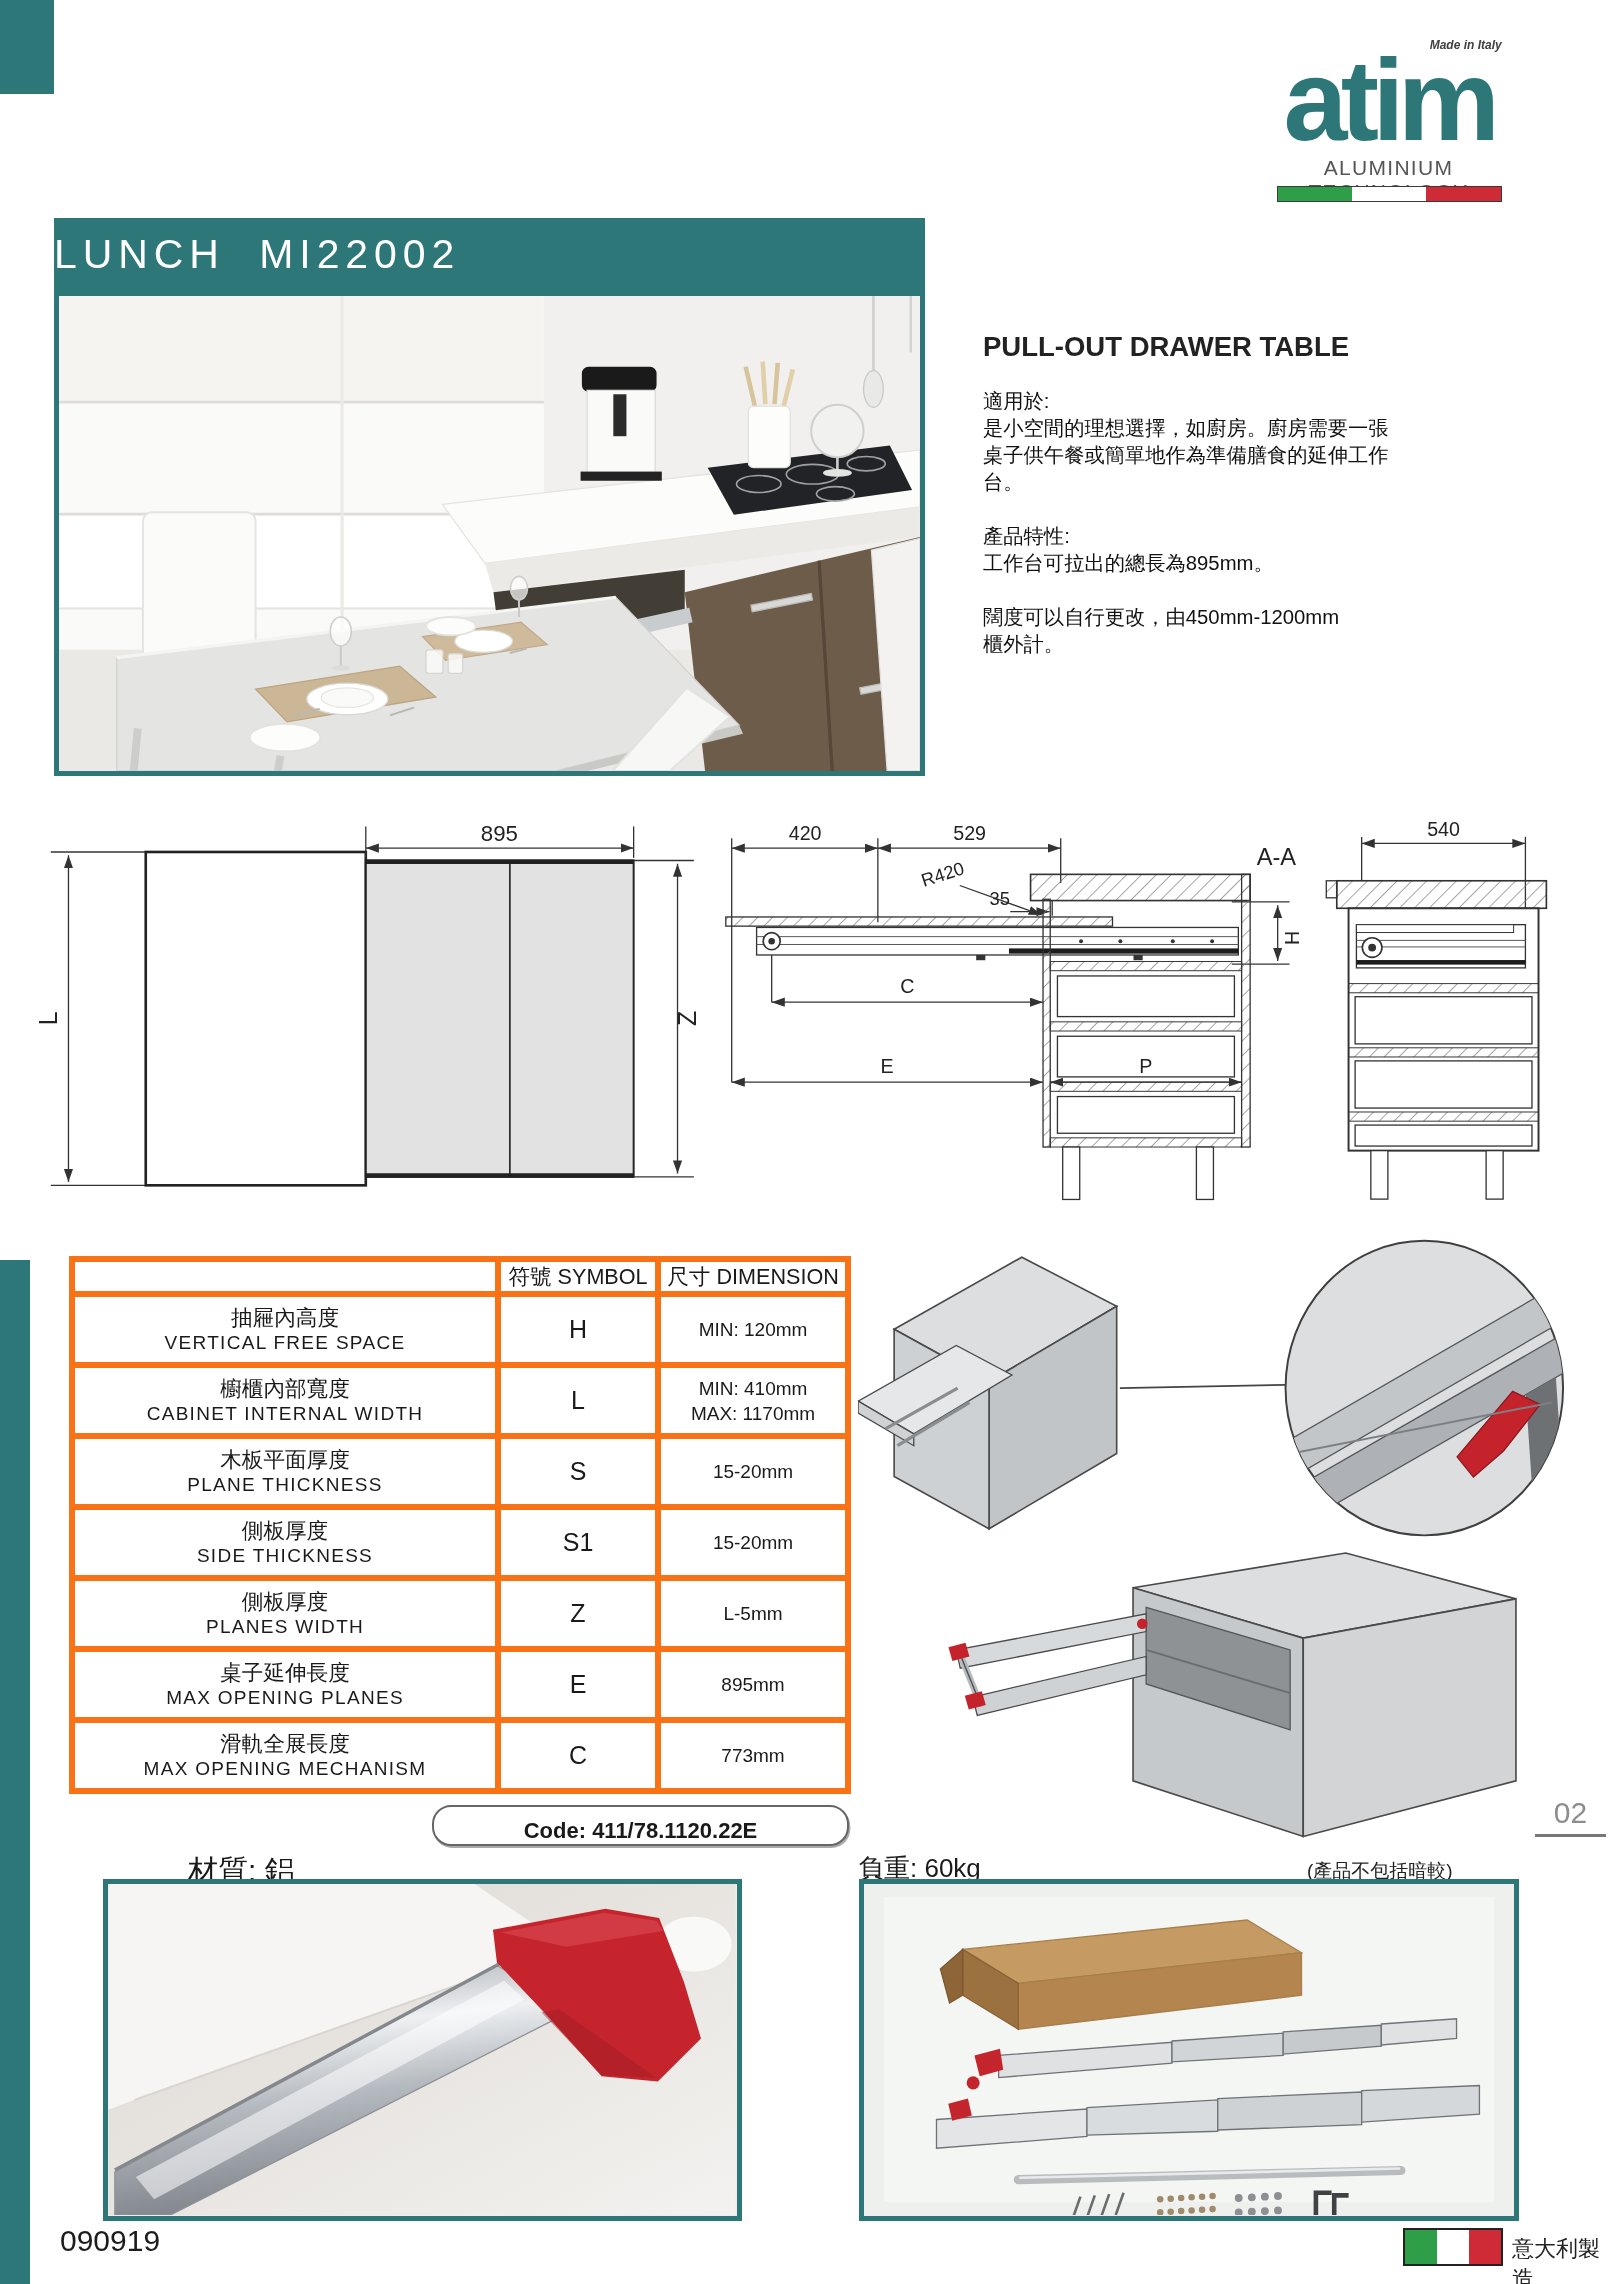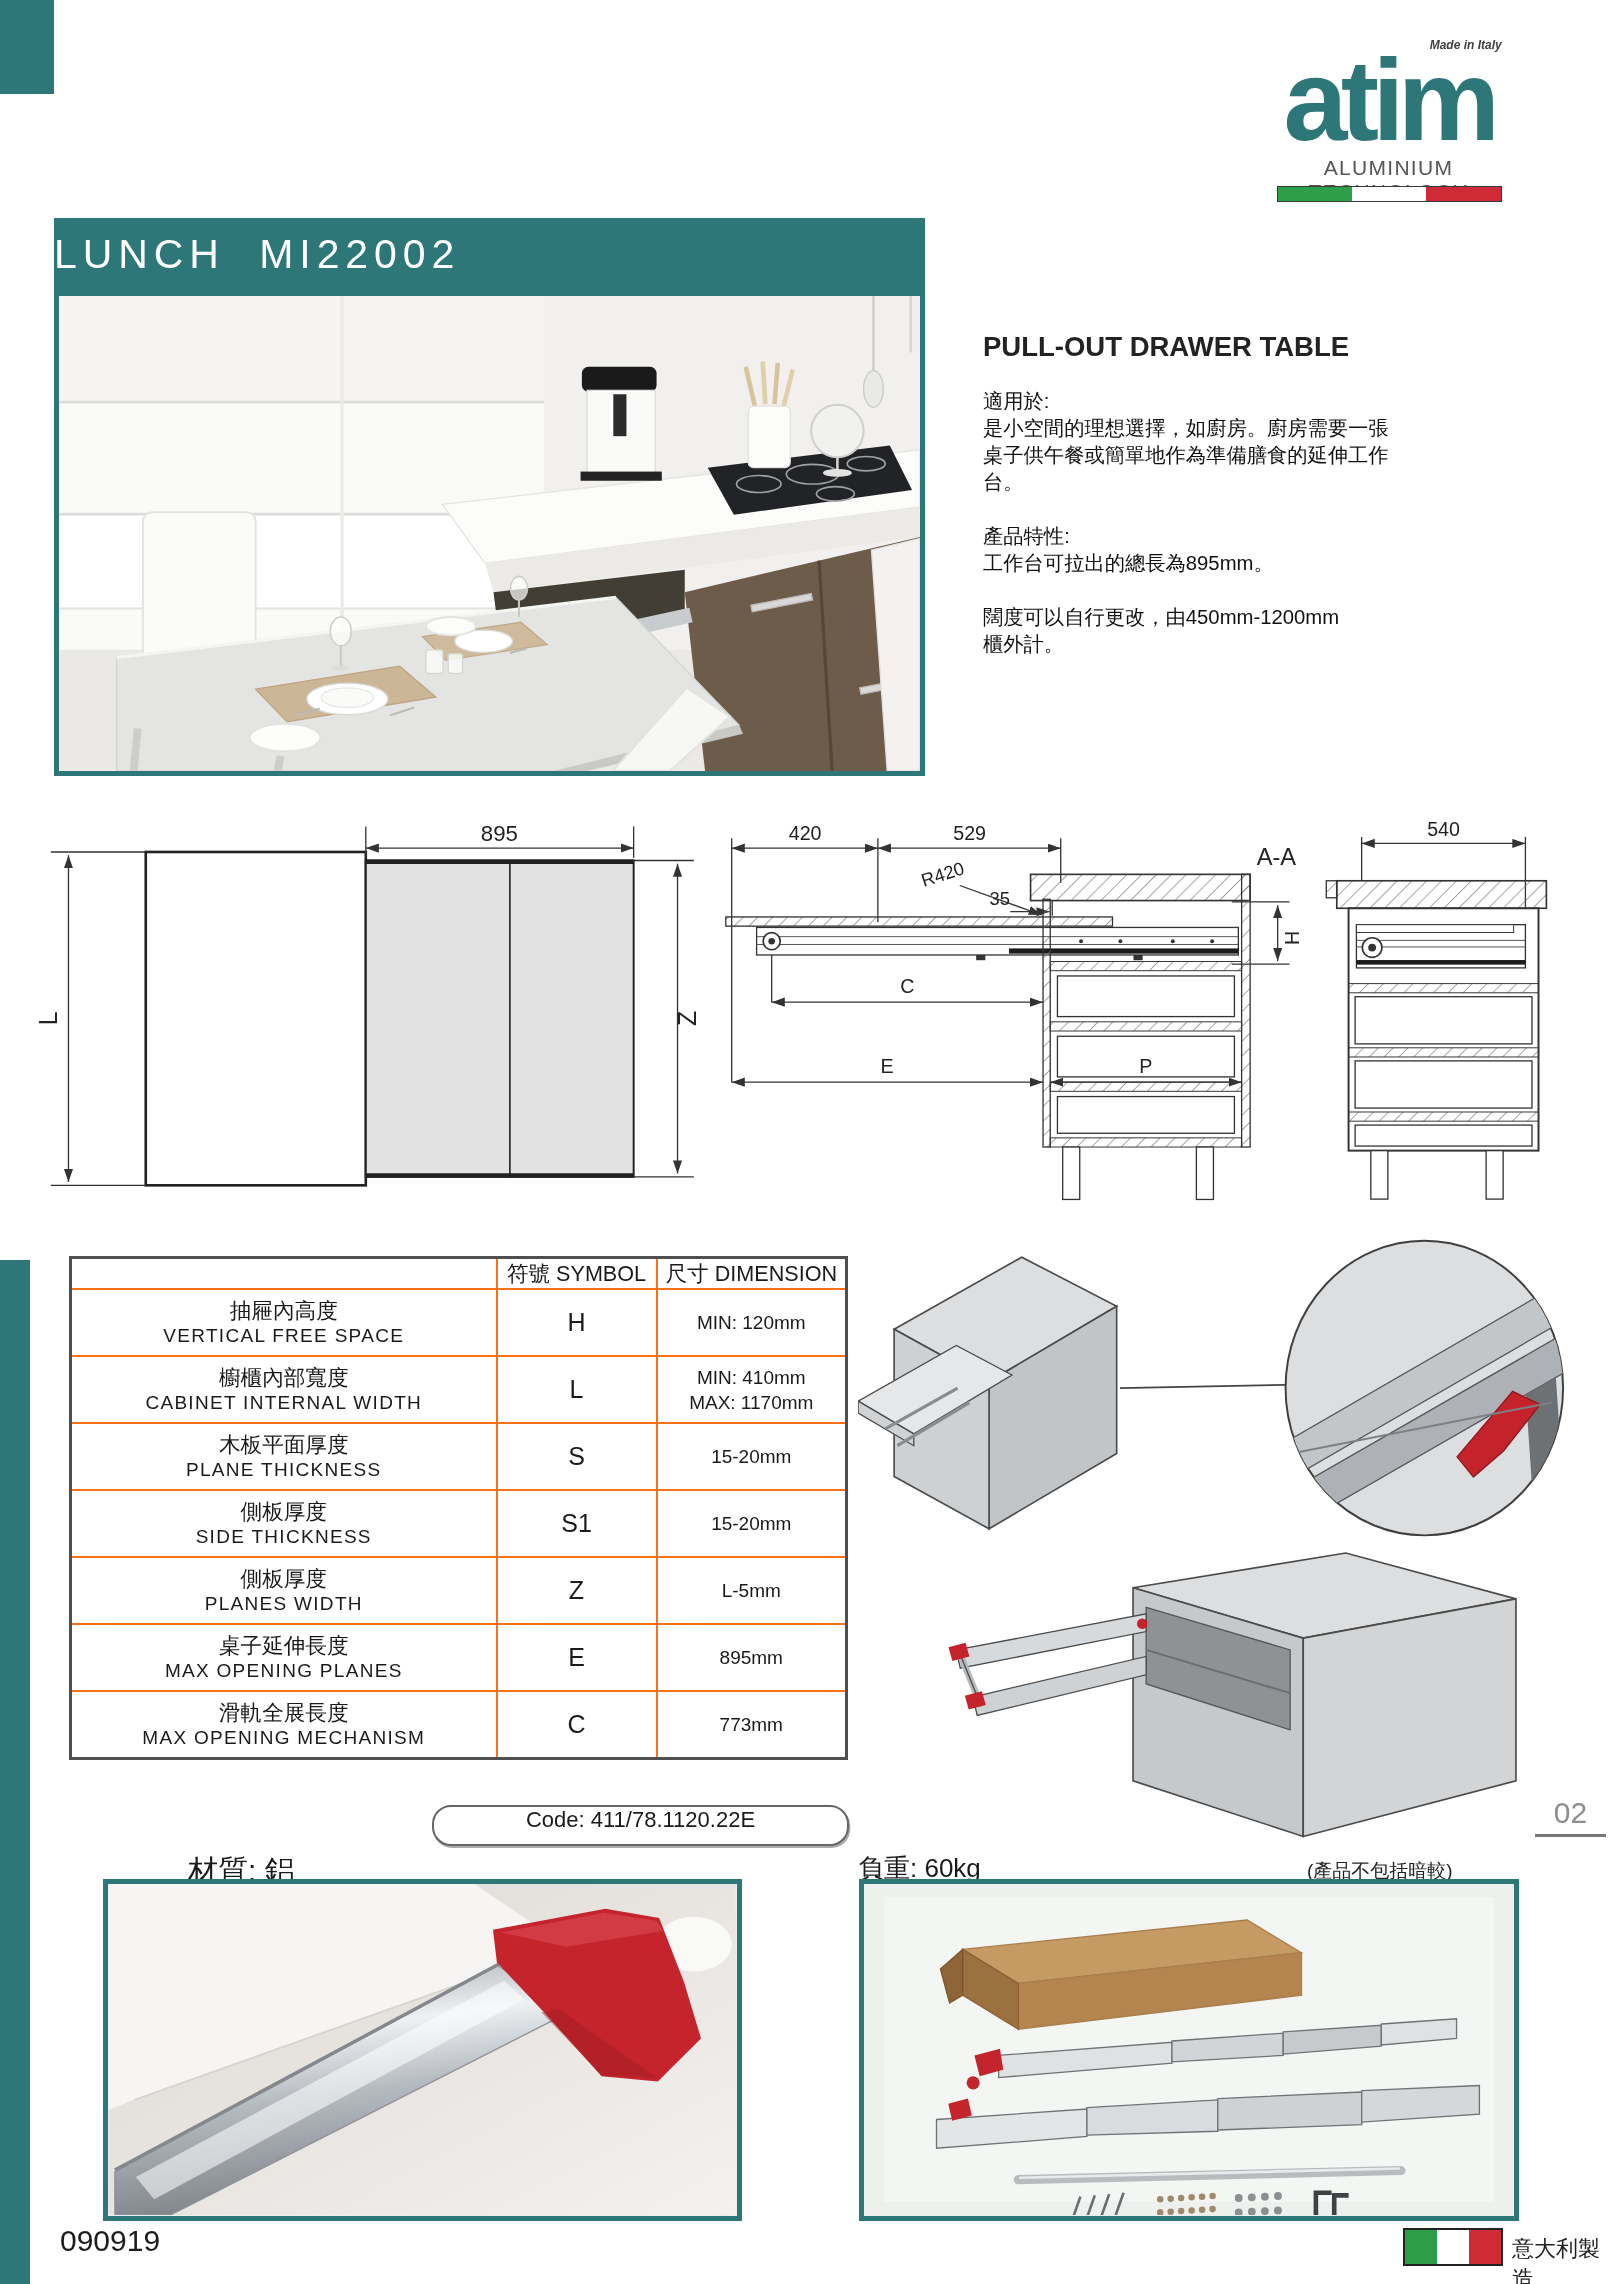--- a/index.html
+++ b/index.html
@@ -38,34 +38,34 @@
 
   
   .drawing{overflow:visible;}
   .dwg-plan{left:39px;top:812px;}
   .dwg-section{left:714px;top:812px;}
   .dwg-side{left:1317px;top:812px;}
   svg text{font-family:"Liberation Sans",sans-serif;fill:#222;}
 
   
   .spec-table{left:69px;top:1256px;width:776px;border-collapse:collapse;table-layout:fixed;background:#fff;}
-  .spec-table td,.spec-table th{border:2px solid #f97316;padding:0;vertical-align:middle;text-align:center;}
+  .spec-table td,.spec-table th{border:6px solid #f97316;padding:0;vertical-align:middle;text-align:center;}
   .spec-table{border:3.3px solid #4f4f4f;}
   .col-label{width:426px;}
   .col-symbol{width:160px;}
   .col-dim{width:190px;}
   .spec-table thead th{height:29px;font-size:21.6px;font-weight:400;}
   .spec-table tbody td{height:65px;}
   .cell-zh{font-size:21.6px;line-height:26px;}
   .cell-en{font-size:19px;letter-spacing:1.3px;line-height:23.6px;}
   .cell-symbol{font-size:25px;}
   .cell-dim{font-size:19px;line-height:25px;}
 
   .code-box{left:432px;top:1805px;width:413px;height:37px;border:2.6px solid #666;border-radius:19px;background:#fff;
-            display:flex;align-items:flex-start;justify-content:center;font-size:22px;box-shadow:1.3px 2px 0 #aaa;}
+            display:flex;align-items:flex-end;justify-content:center;font-size:22px;box-shadow:1.3px 2px 0 #aaa;font-weight:bold;}
 
   .material-label{left:188px;top:1851px;font-size:30px;}
   .load-label{left:858px;top:1851px;font-size:26px;}
   .note-label{left:1307px;top:1858px;font-size:19px;color:#222;}
   .page-num{left:1536px;top:1796px;width:69px;text-align:center;font-size:30px;color:#8d8d8d;}
   .page-rule{left:1535px;top:1834px;width:71px;height:3.3px;background:#777;}
 
   
   .doc-num{left:60px;top:2224px;font-size:30px;color:#1c1c1c;}
   .footer-flag{left:1403px;top:2228px;width:100px;height:38px;border:2.6px solid #222;display:flex;box-sizing:border-box;}

